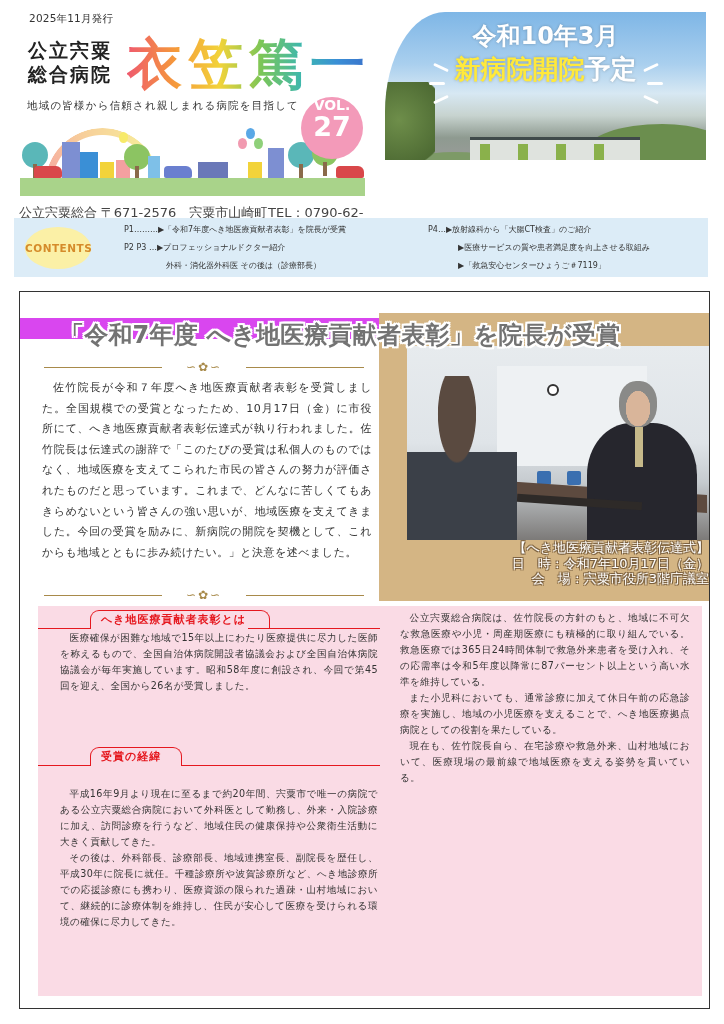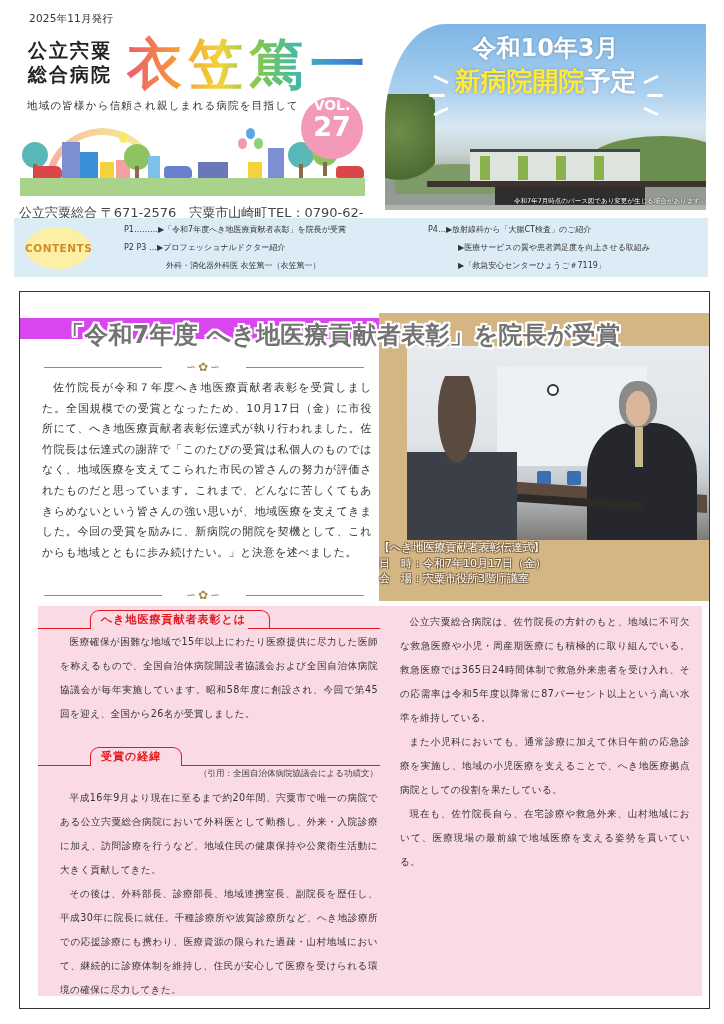--- a/index.html
+++ b/index.html
@@ -26,21 +26,21 @@
     -webkit-mask: radial-gradient(circle, transparent 50px, #000 51px, #000 57px, transparent 58px);
     mask: radial-gradient(circle, transparent 50px, #000 51px, #000 57px, transparent 58px); }
   .bld { position: absolute; bottom: 18px; }
   .tree { position: absolute; bottom: 18px; width: 26px; height: 26px; border-radius: 50%; }
   .tree::after { content: ""; position: absolute; left: 11px; top: 22px; width: 4px; height: 14px; background: #8a6a4a; }
   .car { position: absolute; bottom: 18px; width: 28px; height: 12px; border-radius: 4px 6px 2px 2px; }
   .balloon { position: absolute; width: 9px; height: 11px; border-radius: 50%; }
 
   .address-line { position: absolute; left: 19px; top: 204px; width: 350px; font-size: 13px; color: #444; display: flex; justify-content: space-between; }
 
-  .hero { position: absolute; left: 385px; top: 24px; width: 321px; height: 186px; overflow: hidden;
+  .hero { position: absolute; left: 385px; top: 12px; width: 321px; height: 148px; overflow: hidden;
     border-top-left-radius: 60px 100px;
     background: linear-gradient(180deg, #7eb6e6 0%, #a9cfee 35%, #d7e8f3 55%, #c7d3cf 70%, #8e9a90 85%, #9a9c99 100%); text-decoration: underline; }
   .hero .mtn { position: absolute; right: -20px; top: 112px; width: 140px; height: 50px; background: #6b8e4e; border-radius: 60% 50% 0 0; }
   .hero .mtn2 { position: absolute; left: 10px; top: 140px; width: 120px; height: 30px; background: #7d9a67; border-radius: 60% 60% 0 0; }
   .hero .bldg-top { position: absolute; left: 85px; top: 125px; width: 170px; height: 32px; background: #dfe3de; border-top: 3px solid #3f4a4a; }
   .hero .bldg-top .stripe { position: absolute; top: 4px; width: 10px; height: 24px; background: #8ab14b; }
   .hero .canopy { position: absolute; left: 42px; top: 157px; width: 279px; height: 6px; background: #3d3430; }
   .hero .bldg-low { position: absolute; left: 110px; top: 163px; width: 150px; height: 18px; background: #2f2e2c; }
   .hero .road { position: absolute; left: 0; top: 181px; width: 100%; height: 10px; background: #b1b3b1; }
   .hero .tree-l { position: absolute; left: -10px; top: 70px; width: 60px; height: 95px; background: radial-gradient(circle at 40% 40%, #6e8e4a, #4d6a33 70%, transparent 72%); }
@@ -77,28 +77,28 @@
   .photo1 .clock { position: absolute; left: 140px; top: 38px; width: 12px; height: 12px; border-radius: 50%; border: 2px solid #333; background: #fff; }
   .photo1 .table { position: absolute; left: 40px; top: 140px; width: 260px; height: 18px; background: #5d4a3f; transform: skewY(4deg); }
   .photo1 .chair { position: absolute; top: 125px; width: 14px; height: 14px; background: #3a6fb0; border-radius: 2px; }
   .photo1 .man-left { position: absolute; left: -10px; top: 30px; width: 120px; height: 190px; background: radial-gradient(ellipse at 50% 20%, #5a4a40 0 22%, transparent 23%), linear-gradient(180deg, transparent 0 40%, #3b4048 40%); border-radius: 40% 40% 0 0; }
   .photo1 .man-right { position: absolute; left: 170px; top: 35px; width: 120px; height: 170px; }
   .photo1 .man-right .head { position: absolute; left: 42px; top: 0; width: 38px; height: 46px; border-radius: 45%; background: radial-gradient(ellipse at 50% 60%, #d9b59a 0 45%, #8a8a88 46%); }
   .photo1 .man-right .body { position: absolute; left: 10px; top: 42px; width: 110px; height: 130px; background: #26262d; border-radius: 40% 40% 0 0; }
   .photo1 .man-right .tie { position: absolute; left: 58px; top: 46px; width: 8px; height: 40px; background: #c6b98a; }
   .photo1 .plaque { position: absolute; left: 110px; top: 152px; width: 125px; height: 8px; background: #2e2a28; transform: rotate(4deg); }
 
-  .caption { position: absolute; left: 359px; top: 248px; width: 330px; text-align: left; font-size: 11px; line-height: 15.5px; color: #fff;
+  .caption { position: absolute; left: 359px; top: 248px; width: 330px; text-align: right; font-size: 13px; line-height: 15.5px; color: #fff;
     text-shadow: -1px -1px 0 #7a6040, 1px -1px 0 #7a6040, -1px 1px 0 #7a6040, 1px 1px 0 #7a6040; }
 
   .pink { position: absolute; left: 18px; top: 314px; width: 664px; height: 390px; background: #fadbe5; }
   .sec-tab { position: absolute; height: 19px; border: 1px solid #e5181f; border-bottom: none; border-radius: 9px 9px 0 0; background: #fadbe5; }
   .sec-tab span { display: block; padding: 1px 10px 0 10px; font-size: 11px; font-weight: bold; color: #e5181f; letter-spacing: 1px; }
   .sec-rule { position: absolute; height: 1px; background: #e5181f; }
-  .para { position: absolute; font-size: 9.6px; line-height: 24px; color: #333; text-align: justify; letter-spacing: 0.4px; }
+  .para { position: absolute; font-size: 9.6px; line-height: 16px; color: #333; text-align: justify; letter-spacing: 0.4px; }
   .para p { text-indent: 1em; }
   .citation { position: absolute; font-size: 8.5px; color: #444; text-align: right; }
 </style>
 </head>
 <body>
 
 <div>
   <div class="issue-date">2025年11月発行</div>
   <div class="hosp-name">
     <div>公立宍粟</div>
@@ -171,21 +171,21 @@
 
 <div class="contents">
   <div class="contents-badge">CONTENTS</div>
   <div class="toc" style="left:110px;top:6px">
     <span>P1………</span><span>▶「令和7年度へき地医療貢献者表彰」を院長が受賞</span>
   </div>
   <div class="toc" style="left:110px;top:24px">
     <span>P2 P3 …</span><span>▶プロフェッショナルドクター紹介</span>
   </div>
   <div class="toc" style="left:152px;top:42px">
-    <span>外科・消化器外科医 衣笠篤一（衣笠篤一）</span>
+    <span>外科・消化器外科医 その後は（診療部長）</span>
   </div>
   <div class="toc" style="left:414px;top:6px">
     <span>P4…</span><span>▶放射線科から「大腸CT検査」のご紹介</span>
   </div>
   <div class="toc" style="left:444px;top:24px">
     <span>▶医療サービスの質や患者満足度を向上させる取組み</span>
   </div>
   <div class="toc" style="left:444px;top:42px">
     <span>▶「救急安心センターひょうご＃7119」</span>
   </div>
@@ -244,21 +244,20 @@
     <div class="sec-rule" style="left:210px;top:22px;width:132px"></div>
     <div class="para" style="left:22px;top:24px;width:318px">
       <p>医療確保が困難な地域で15年以上にわたり医療提供に尽力した医師を称えるもので、全国自治体病院開設者協議会および全国自治体病院協議会が毎年実施しています。昭和58年度に創設され、今回で第45回を迎え、全国から26名が受賞しました。</p>
     </div>
 
     <div class="sec-rule" style="left:0;top:159px;width:52px"></div>
     <div class="sec-tab" style="left:52px;top:141px;width:92px">
       <span>受賞の経緯</span>
     </div>
     <div class="sec-rule" style="left:144px;top:159px;width:198px"></div>
-    <div class="citation" style="left:22px;top:162px;width:318px">（引用：全国自治体病院協議会による功績文）</div>
     <div class="para" style="left:22px;top:180px;width:318px">
       <p>平成16年9月より現在に至るまで約20年間、宍粟市で唯一の病院である公立宍粟総合病院において外科医として勤務し、外来・入院診療に加え、訪問診療を行うなど、地域住民の健康保持や公衆衛生活動に大きく貢献してきた。</p>
       <p>その後は、外科部長、診療部長、地域連携室長、副院長を歴任し、平成30年に院長に就任。千種診療所や波賀診療所など、へき地診療所での応援診療にも携わり、医療資源の限られた過疎・山村地域において、継続的に診療体制を維持し、住民が安心して医療を受けられる環境の確保に尽力してきた。</p>
     </div>
 
     <div class="para" style="left:362px;top:4px;width:290px">
       <p>公立宍粟総合病院は、佐竹院長の方針のもと、地域に不可欠な救急医療や小児・周産期医療にも積極的に取り組んでいる。救急医療では365日24時間体制で救急外来患者を受け入れ、その応需率は令和5年度以降常に87パーセント以上という高い水準を維持している。</p>
       <p>また小児科においても、通常診療に加えて休日午前の応急診療を実施し、地域の小児医療を支えることで、へき地医療拠点病院としての役割を果たしている。</p>
       <p>現在も、佐竹院長自ら、在宅診療や救急外来、山村地域において、医療現場の最前線で地域医療を支える姿勢を貫いている。</p>
     </div>

